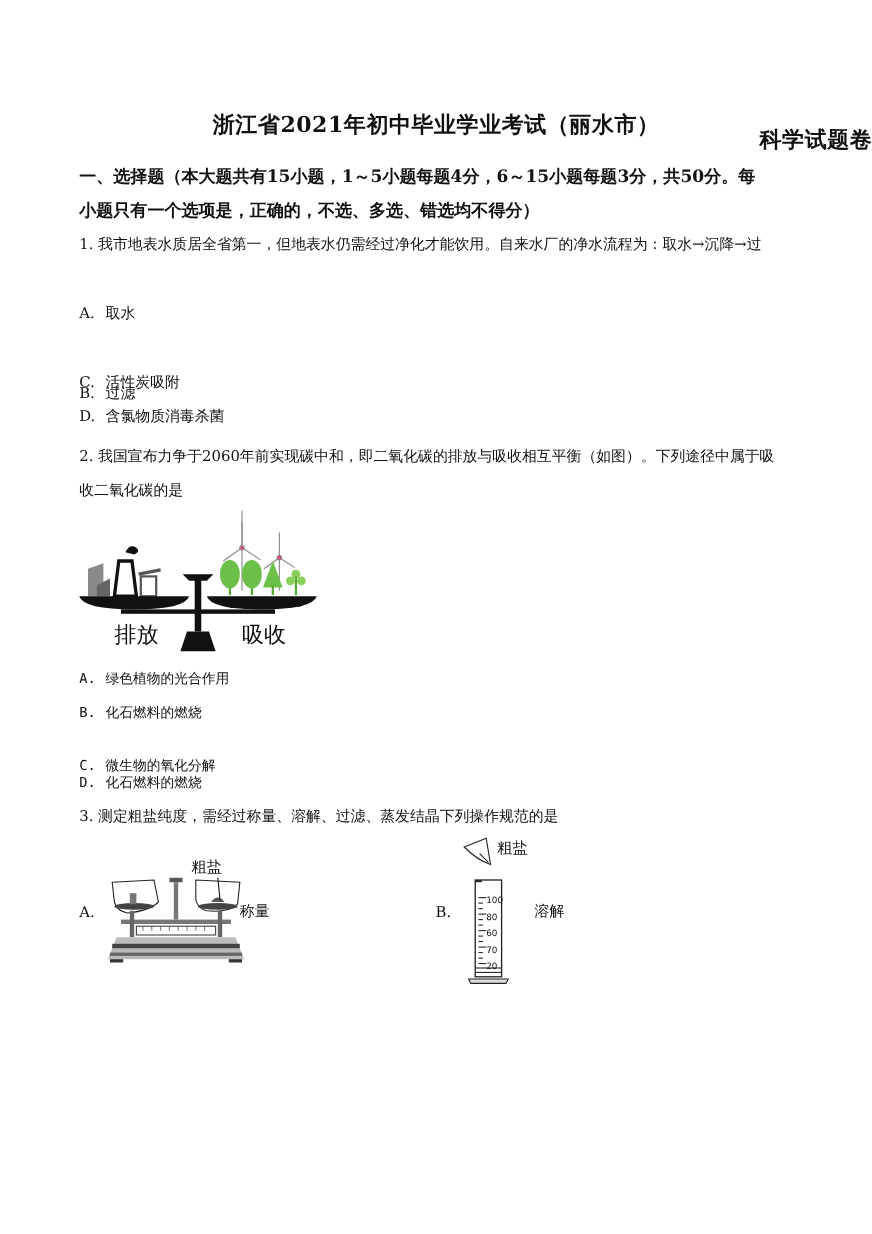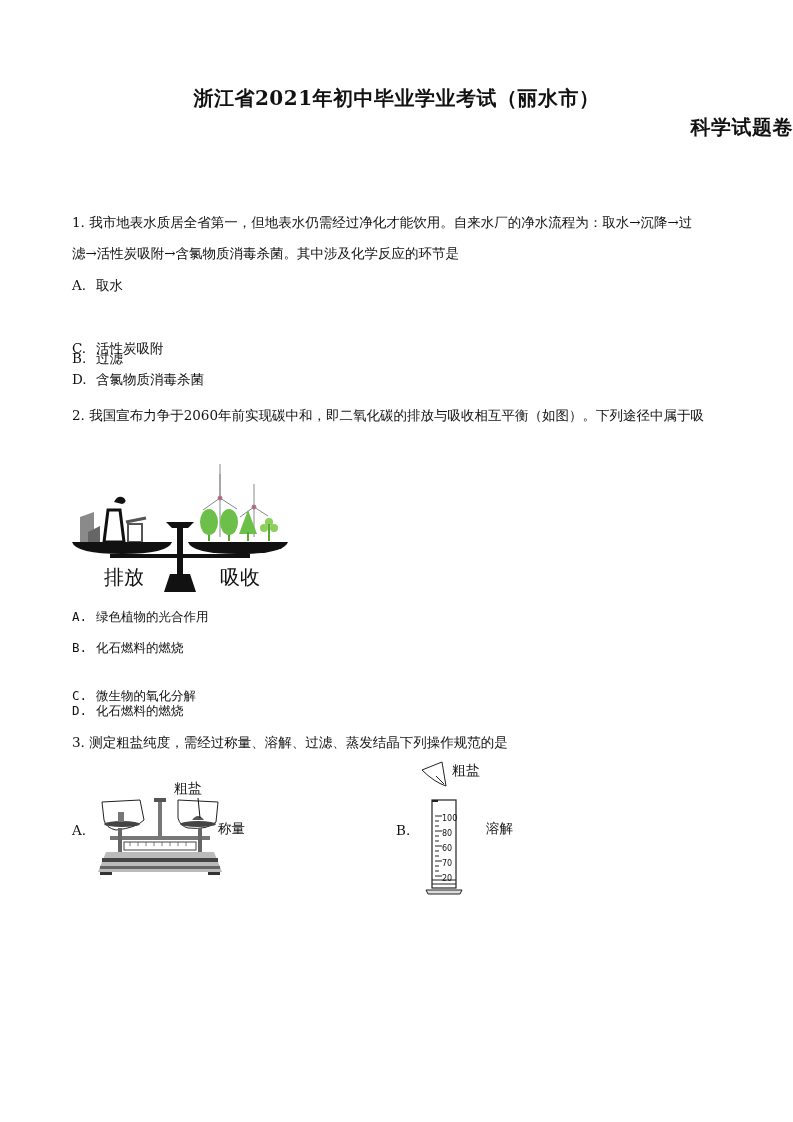--- a/index.html
+++ b/index.html
@@ -22,45 +22,47 @@
   .opt { left: 72px; font-size: 13.5px; line-height: 20px; }
   .opt .letter { display: inline-block; width: 24px; }
   .opt2 { font-family: "DejaVu Sans Mono", "Liberation Mono", monospace; font-size: 12.5px; }
   .fig-label { font-family: "DejaVu Sans", "Liberation Sans", sans-serif; font-size: 20px; }
   .small-label { font-size: 13.5px; }
   svg { position: absolute; overflow: visible; }
 </style>
 </head>
 <body>
 
-<div class="abs title" style="top:85px;">浙江省2021年初中毕业学业考试（丽水市）</div>
+<div class="abs title" style="top:100px;">浙江省2021年初中毕业学业考试（丽水市）</div>
 <div class="abs title" style="top:112px; top:113px; margin-top:0; top:114px;text-align:right;">科学试题卷</div>
 
 <div class="abs section" style="top:144px;">
+  <div>一、选择题（本大题共有15小题，1～5小题每题4分，6～15小题每题3分，共50分。每</div>
+  <div>小题只有一个选项是，正确的，不选、多选、错选均不得分）</div>
 </div>
 
 <div class="abs q" style="top:207px;">
   <div>1. 我市地表水质居全省第一，但地表水仍需经过净化才能饮用。自来水厂的净水流程为：取水→沉降→过</div>
-  <div>滤→活性炭吸附→含氯物质消毒杀菌。其中涉及化学反应的环节是</div>
 </div>
 <div class="abs opt" style="top:275px;">
   <span class="letter">A.</span><span>取水</span>
 </div>
 <div class="abs opt" style="top:306px;margin-top:42px;">
   <span class="letter">B.</span><span>过滤</span>
 </div>
 <div class="abs opt" style="top:338px;">
   <span class="letter">C.</span><span>活性炭吸附</span>
 </div>
 <div class="abs opt" style="top:369px;">
   <span class="letter">D.</span><span>含氯物质消毒杀菌</span>
 </div>
 
 <div class="abs q" style="top:400px;">
   <div>2. 我国宣布力争于2060年前实现碳中和，即二氧化碳的排放与吸收相互平衡（如图）。下列途径中属于吸</div>
+  <div>收二氧化碳的是</div>
 </div>
 
 <div class="abs" style="left:70px; top:462px; width:220px; height:130px;">
   <svg width="220" height="130" viewBox="0 0 220 130">
 
     <g stroke="#888" stroke-width="1" fill="none">
       <line x1="150" y1="2" x2="150" y2="75"></line>
       <line x1="150" y1="36" x2="133" y2="48"></line>
       <line x1="150" y1="36" x2="167" y2="47"></line>
       <line x1="150" y1="36" x2="150" y2="12"></line>

